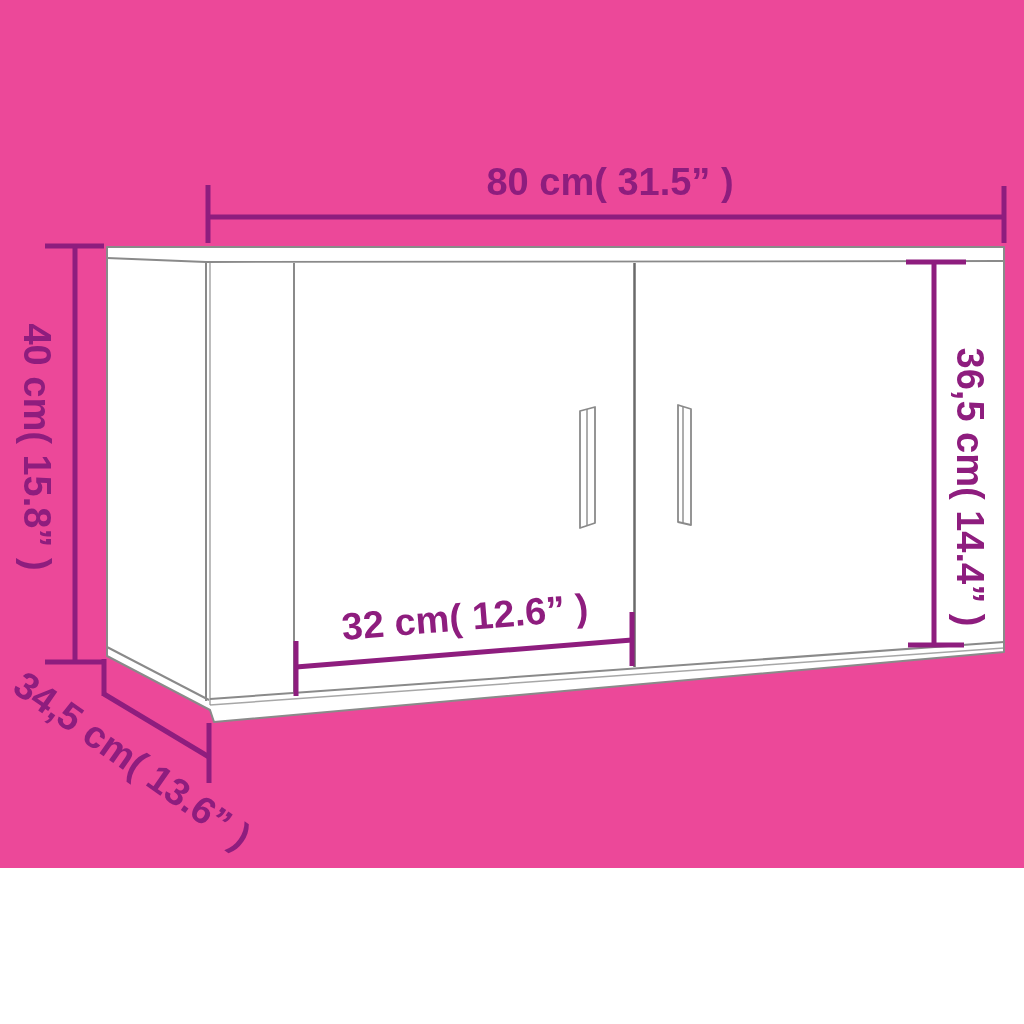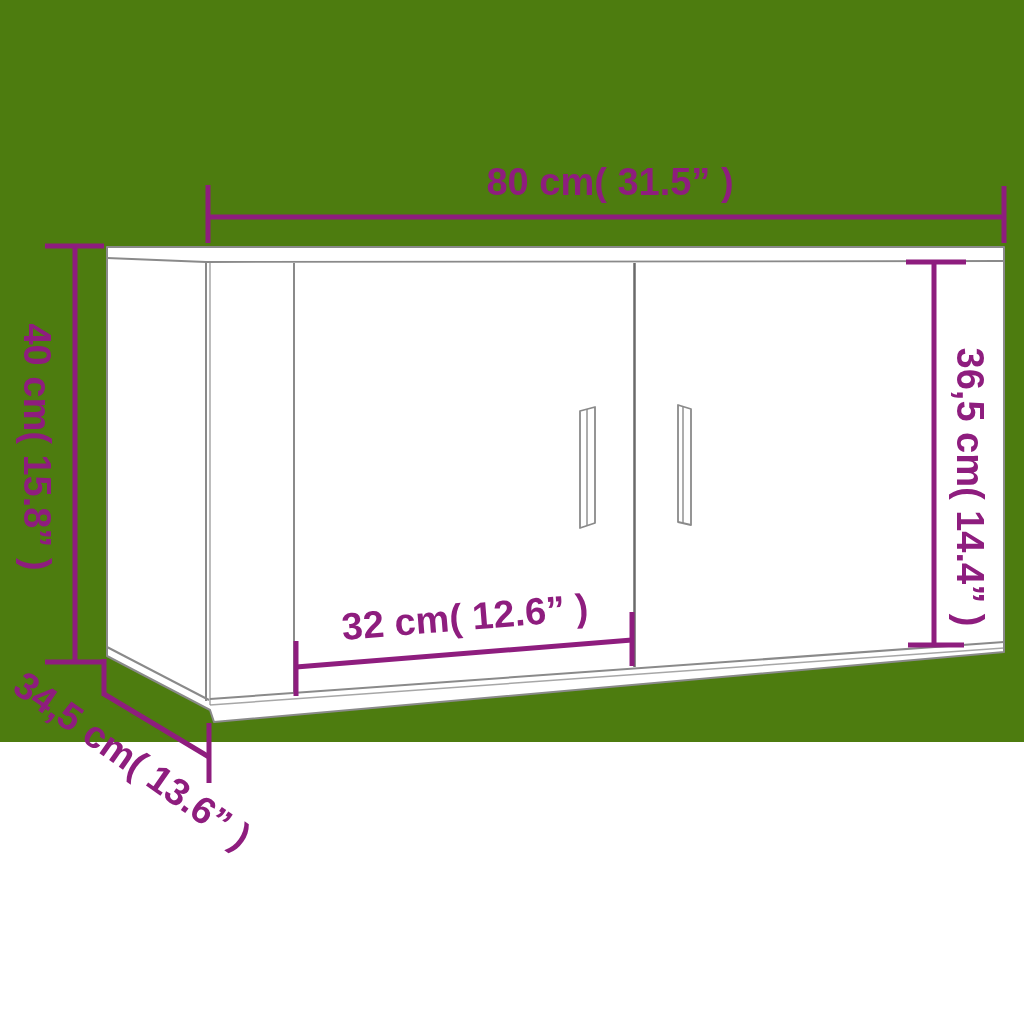--- a/index.html
+++ b/index.html
@@ -6,22 +6,22 @@
     margin: 0;
     padding: 0;
     background: #ffffff;
     width: 1024px;
     height: 1024px;
     overflow: hidden;
   }
   .stage {
     position: relative;
     width: 1024px;
-    height: 742px;
-    background: #4d7c0f;
+    height: 868px;
+    background: #ec4899;
   }
   svg text {
     font-family: "Liberation Sans", "DejaVu Sans", sans-serif;
     font-weight: bold;
     font-size: 38px;
   }
 </style>
 </head>
 <body>
 

